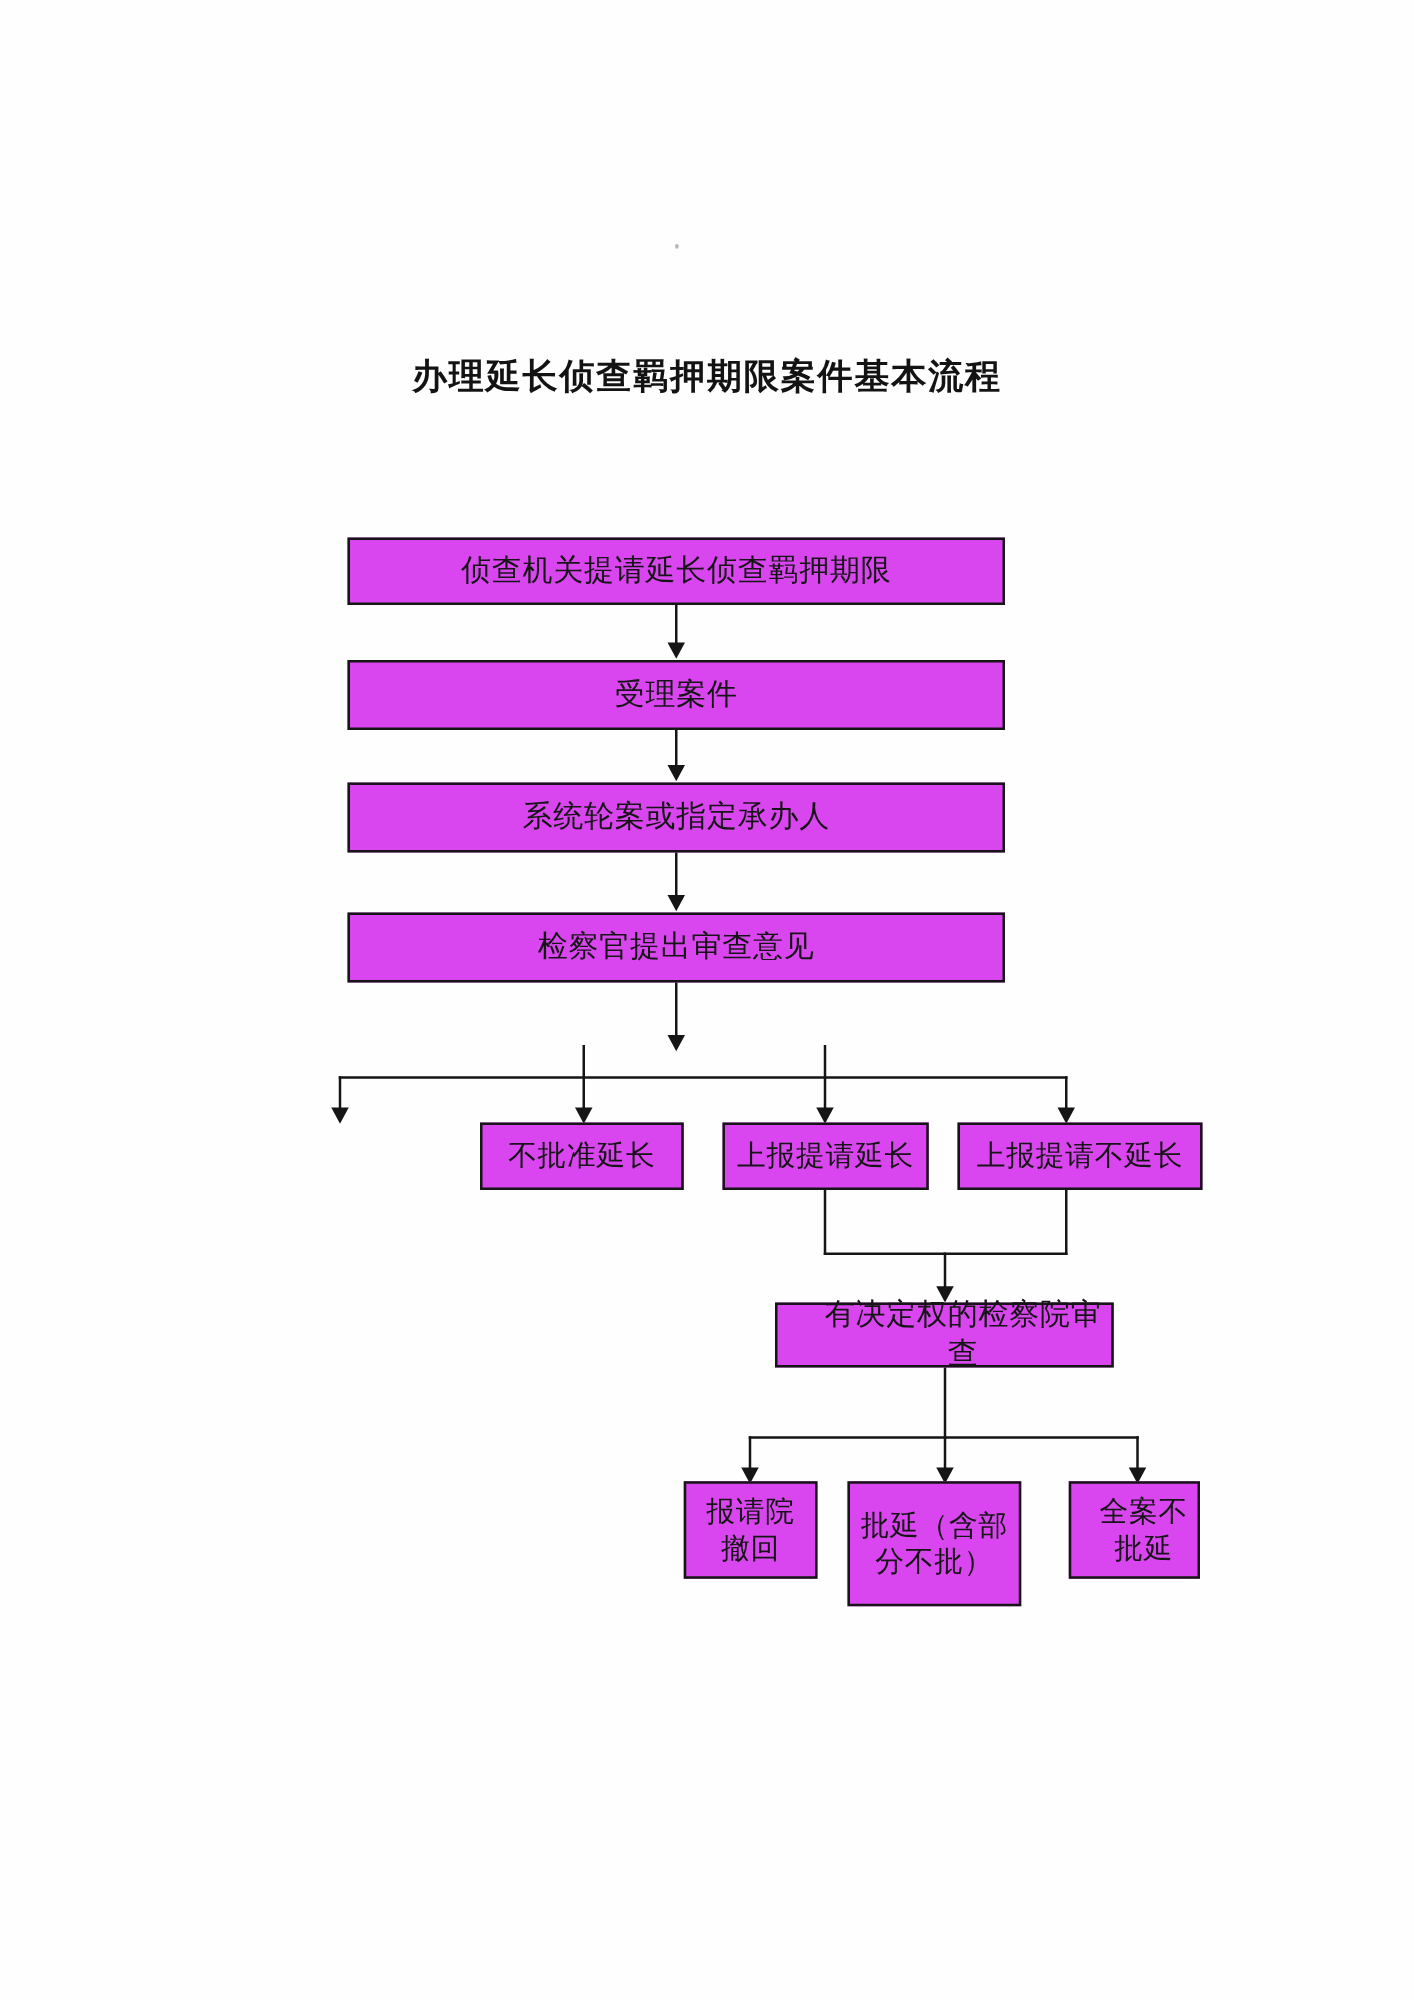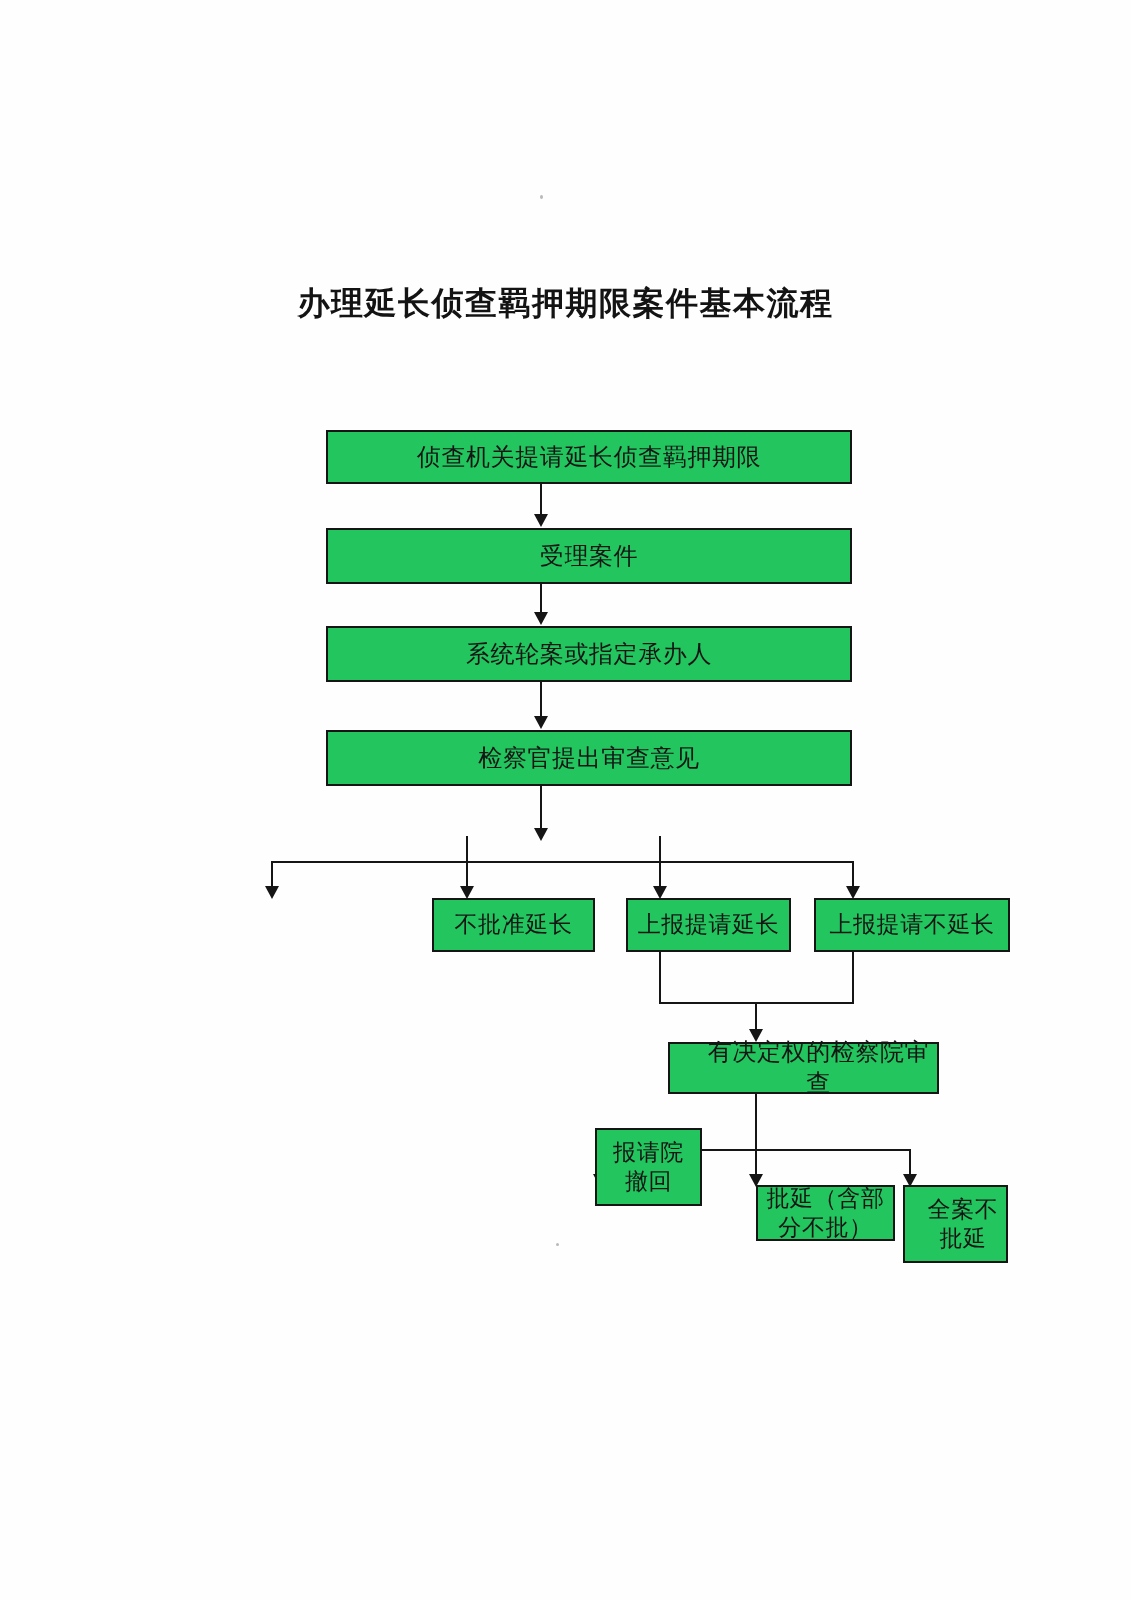--- a/index.html
+++ b/index.html
@@ -30,51 +30,50 @@
 
   
   #doc-title {
     position: absolute;
     left: 0;
     top: 282px;
     width: 1131px;
     text-align: center;
     font-family: "Liberation Serif", "DejaVu Serif", serif;
     font-weight: 700;
-    font-size: 32px;
+    font-size: 28px;
     letter-spacing: 1.5px;
     color: #131313;
     white-space: nowrap;
   }
 
   
   #flow {
     position: absolute;
     left: 0;
     top: 0;
     width: 1131px;
     height: 1600px;
   }
 
   .node {
     position: absolute;
     box-sizing: border-box;
     border: 2px solid #151515;
-    background: #22c55e;
+    background: #d946ef;
     display: flex;
     align-items: center;
     justify-content: center;
     text-align: center;
     font-family: "Liberation Serif", "DejaVu Serif", serif;
     font-size: 23px;
     line-height: 1.28;
     color: #151515;
     letter-spacing: 0.6px;
     padding: 2px 6px;
-    margin-left: 48px;
   }
   .node.wide { font-size: 24px; }
   .node.tall { flex-direction: column; }
 
   
   .vline, .hline {
     position: absolute;
     background: #151515;
   }
   .vline { width: 2px; }
@@ -155,26 +154,26 @@
 
     <div class="vline" style="left:599px; top:1149px; height:29px;"></div>
     <div class="arrowhead" style="left:593px; top:1174px;"></div>
 
     <div class="vline" style="left:755px; top:1149px; height:29px;"></div>
     <div class="arrowhead" style="left:749px; top:1174px;"></div>
 
     <div class="vline" style="left:909px; top:1149px; height:29px;"></div>
     <div class="arrowhead" style="left:903px; top:1174px;"></div>
 
-    <div class="node tall" style="left:547px; top:1128px; width:107px; height:78px;">
+    <div class="node tall" style="left:547px; top:1185px; width:107px; height:78px;">
       <span>报请院</span>
       <span>撤回</span>
     </div>
 
-    <div class="node tall" style="left:708px; top:1185px; width:139px; height:56px;">
+    <div class="node tall" style="left:678px; top:1185px; width:139px; height:100px;">
       <span>批延（含部</span>
       <span>分不批）</span>
     </div>
 
     <div class="node tall" style="left:855px; top:1185px; width:105px; height:78px;padding-left:21px;">
       <span>全案不</span>
       <span>批延</span>
     </div>
 
   </div>

